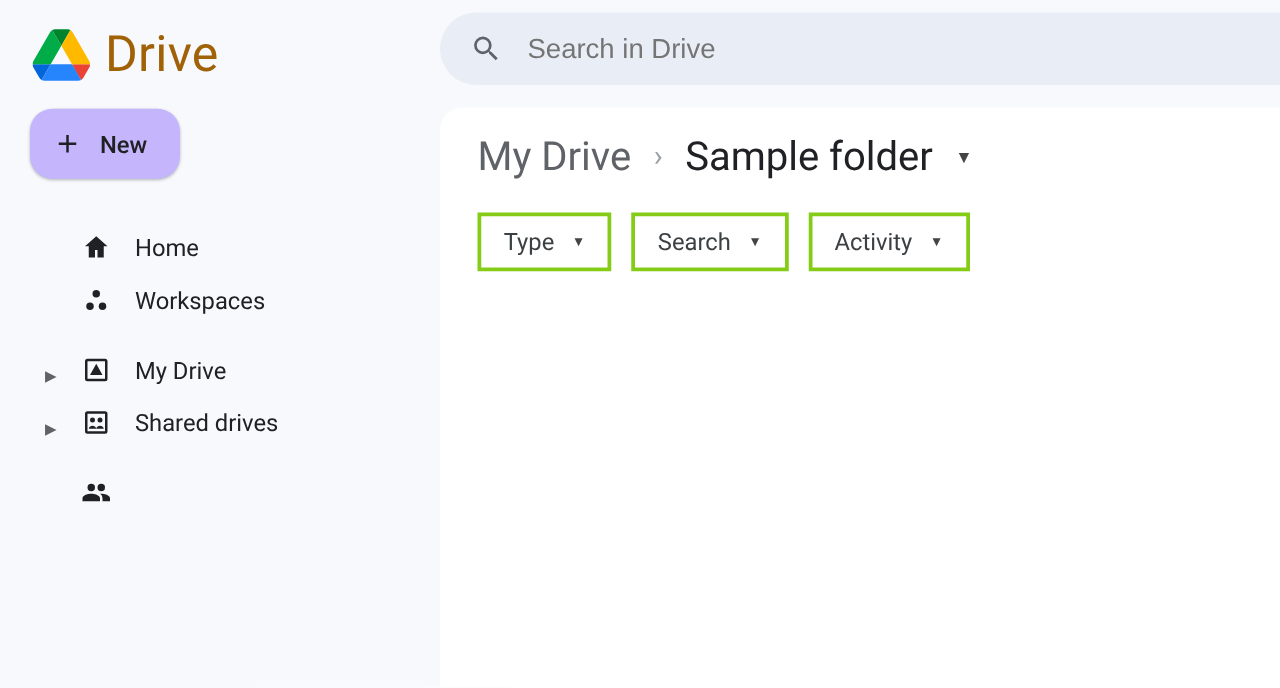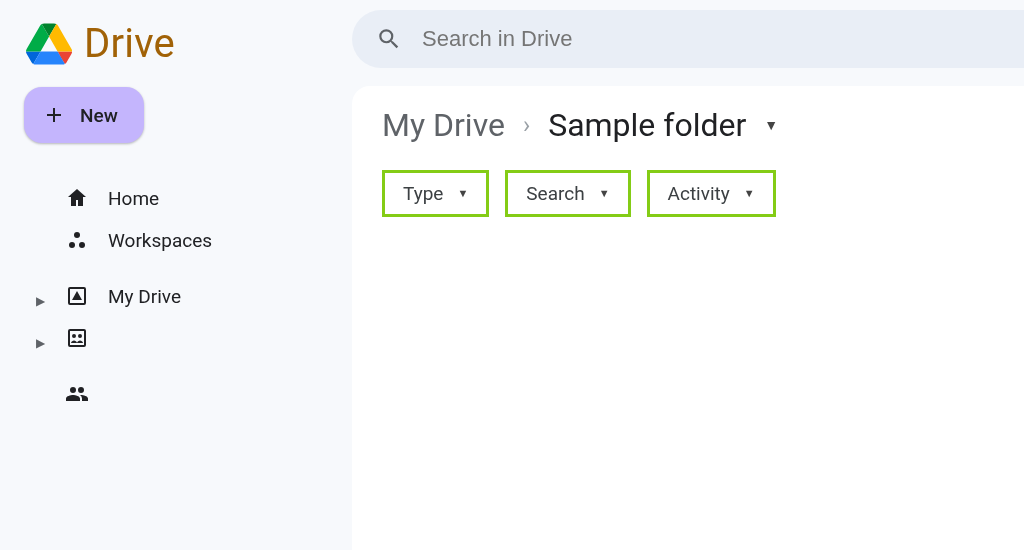--- a/index.html
+++ b/index.html
@@ -96,20 +96,21 @@
         </span>
         <span>My Drive</span>
       </div>
       <div class="nav-item has-caret">
         <span class="caret">▶</span>
         <span class="icon">
           <svg width="24" height="24" viewBox="0 0 24 24">
               <path fill="currentColor" d="M19 3H5a2 2 0 0 0-2 2v14a2 2 0 0 0 2 2h14a2 2 0 0 0 2-2V5a2 2 0 0 0-2-2zm0 16H5V5h14zM9 8a2 2 0 1 1 0 4 2 2 0 0 1 0-4zm6 0a2 2 0 1 1 0 4 2 2 0 0 1 0-4zM6 17c0-1.66 2-2.5 3-2.5s3 .84 3 2.5zm6 0c0-1.66 2-2.5 3-2.5s3 .84 3 2.5z"></path>
             </svg>
         </span>
+        <span>Shared drives</span>
       </div>
 
       <div class="spacer"></div>
 
       <div class="nav-item">
         <span class="caret">▶</span>
         <span class="icon">
           <svg width="24" height="24" viewBox="0 0 24 24">
               <path fill="currentColor" d="M16 11a3 3 0 1 0-3-3 3 3 0 0 0 3 3zm-8 0a3 3 0 1 0-3-3 3 3 0 0 0 3 3zm0 2c-2.33 0-7 1.17-7 3.5V19h14v-2.5C15 14.17 10.33 13 8 13zm8 0c-.29 0-.62.02-.97.05A4.22 4.22 0 0 1 17 16.5V19h6v-2.5c0-2.33-4.67-3.5-7-3.5z"></path>
             </svg>

